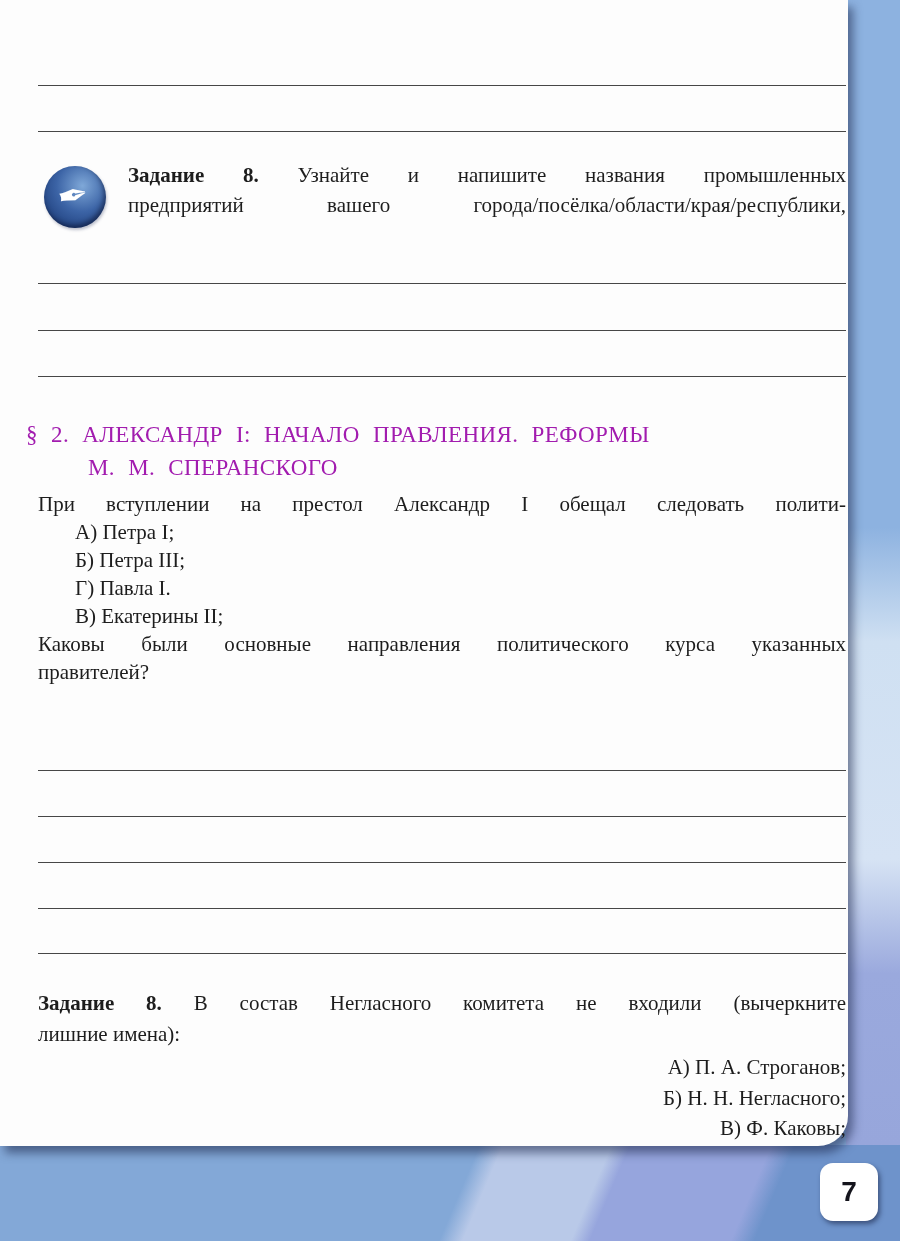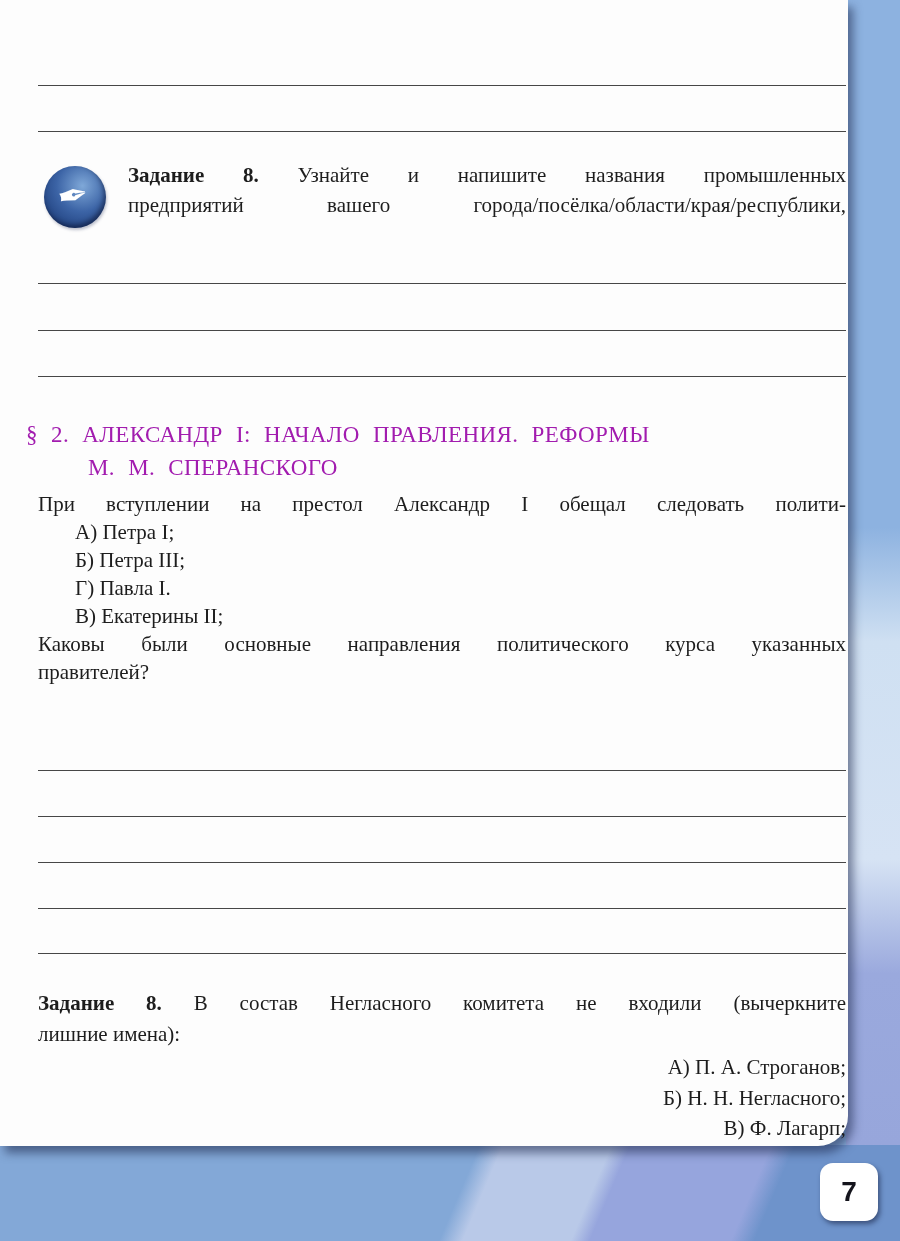--- a/index.html
+++ b/index.html
@@ -127,21 +127,21 @@
   <div class="wline" style="top:862px"></div>
   <div class="wline" style="top:908px"></div>
   <div class="wline" style="top:953px"></div>
 
   <div class="task2">
     <div class="just"><span class="lbl">Задание 8.</span> <span>В состав Негласного комитета не входили (вычеркните</span></div>
     <div>лишние имена):</div>
     <div class="opts">
       <div class="opt">А) П. А. Строганов;</div>
       <div class="opt">Б) Н. Н. Негласного;</div>
-      <div class="opt">В) Ф. Лагарп;</div>
+      <div class="opt">В) Ф. Каковы;</div>
     </div>
   </div>
 
 </div>
 
 <div class="page-badge">
   <span>7</span>
 </div>
 
 </body></html>

